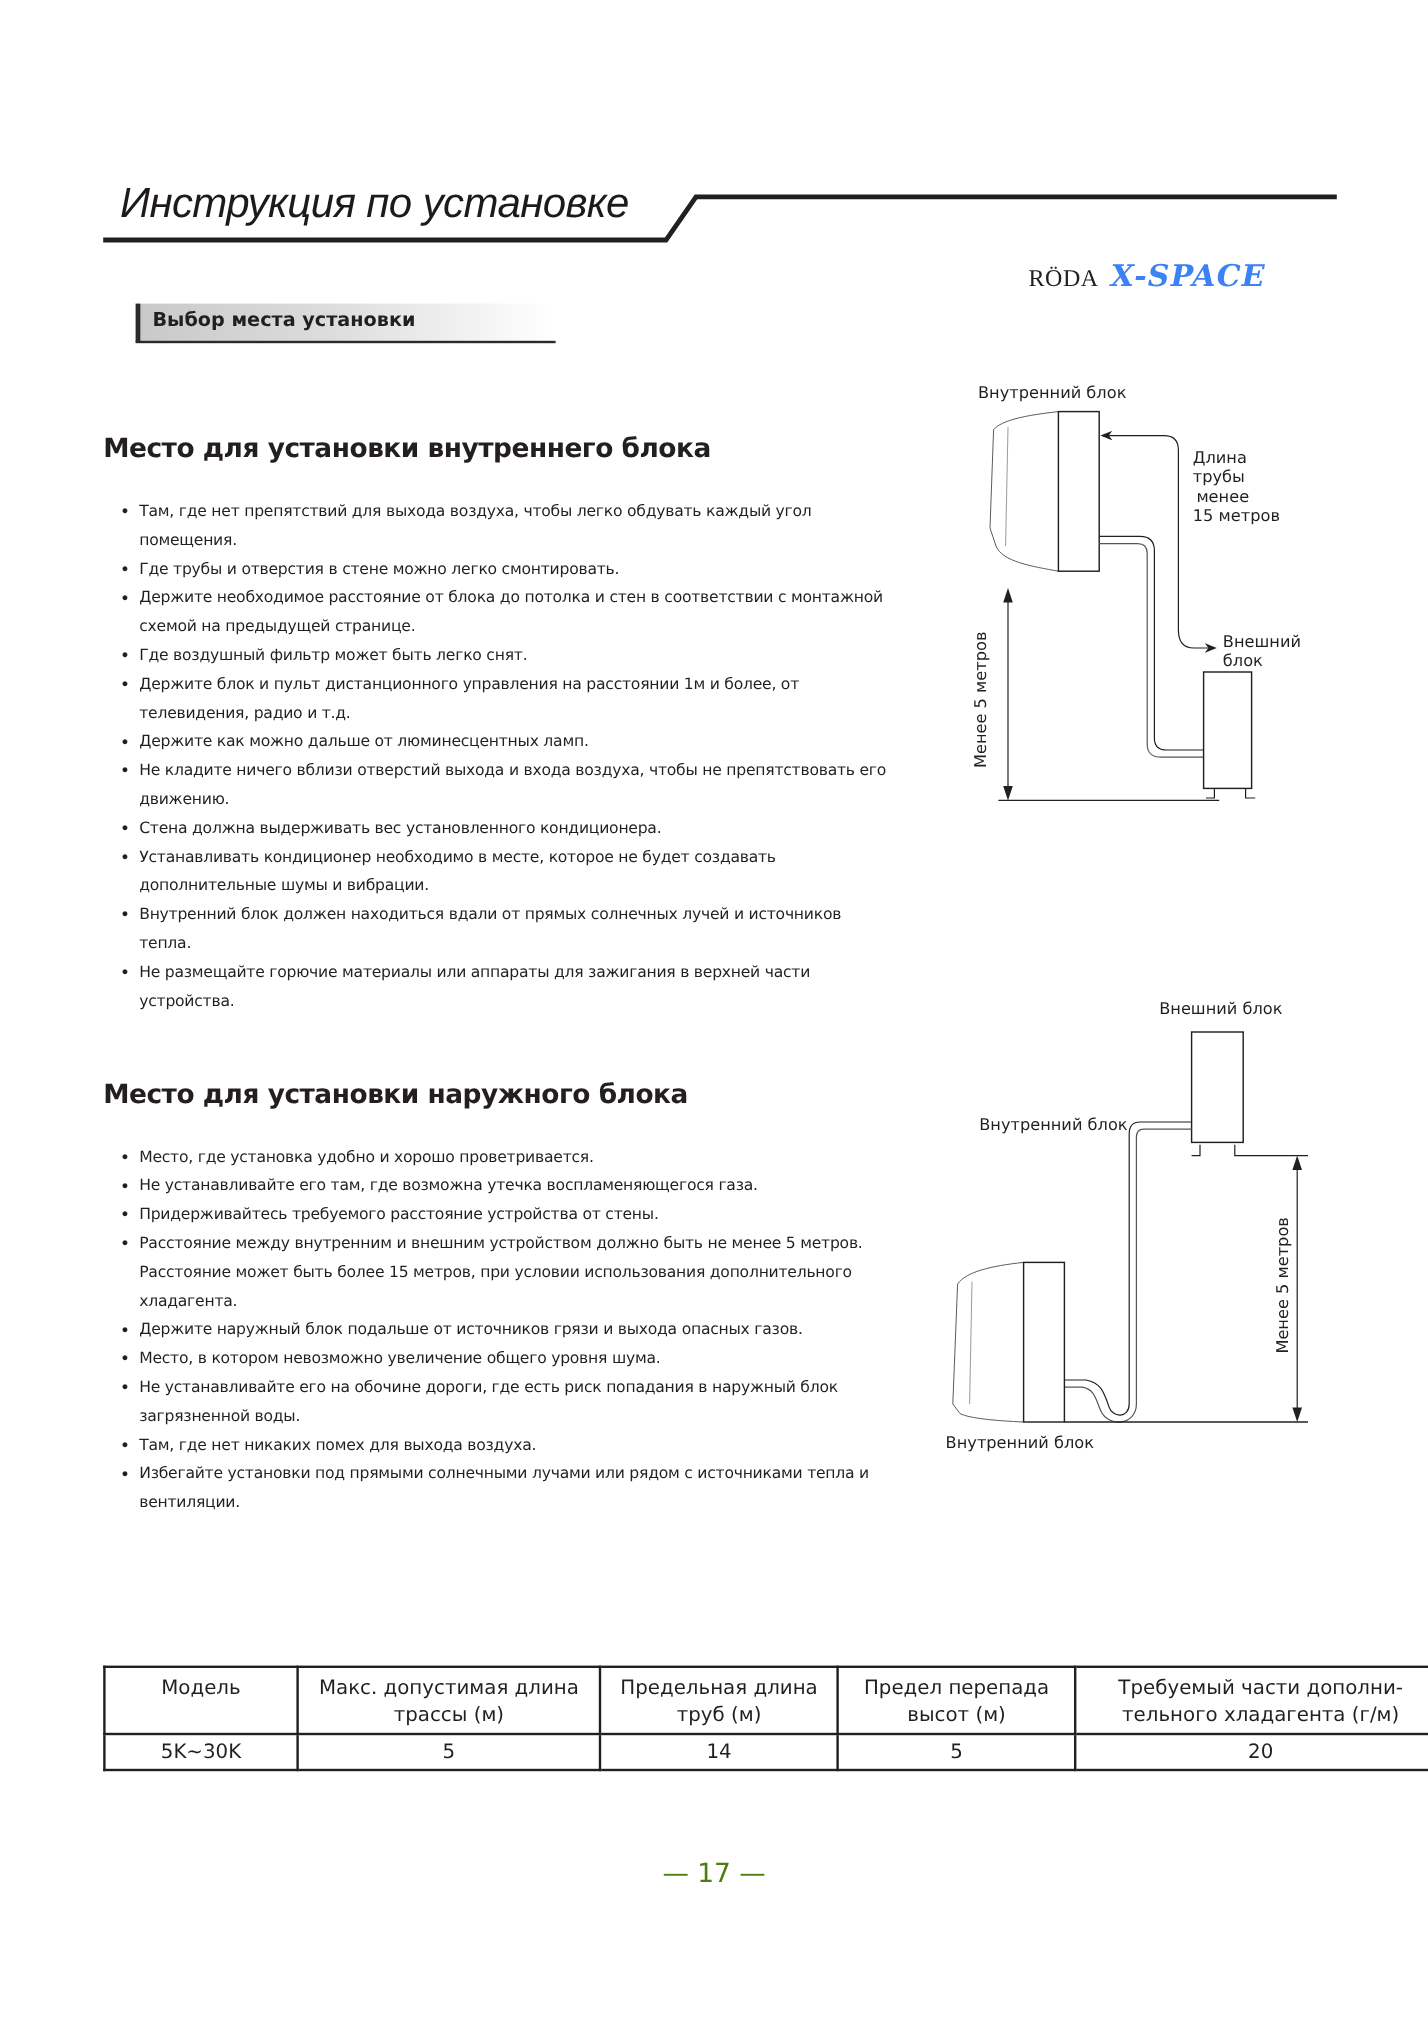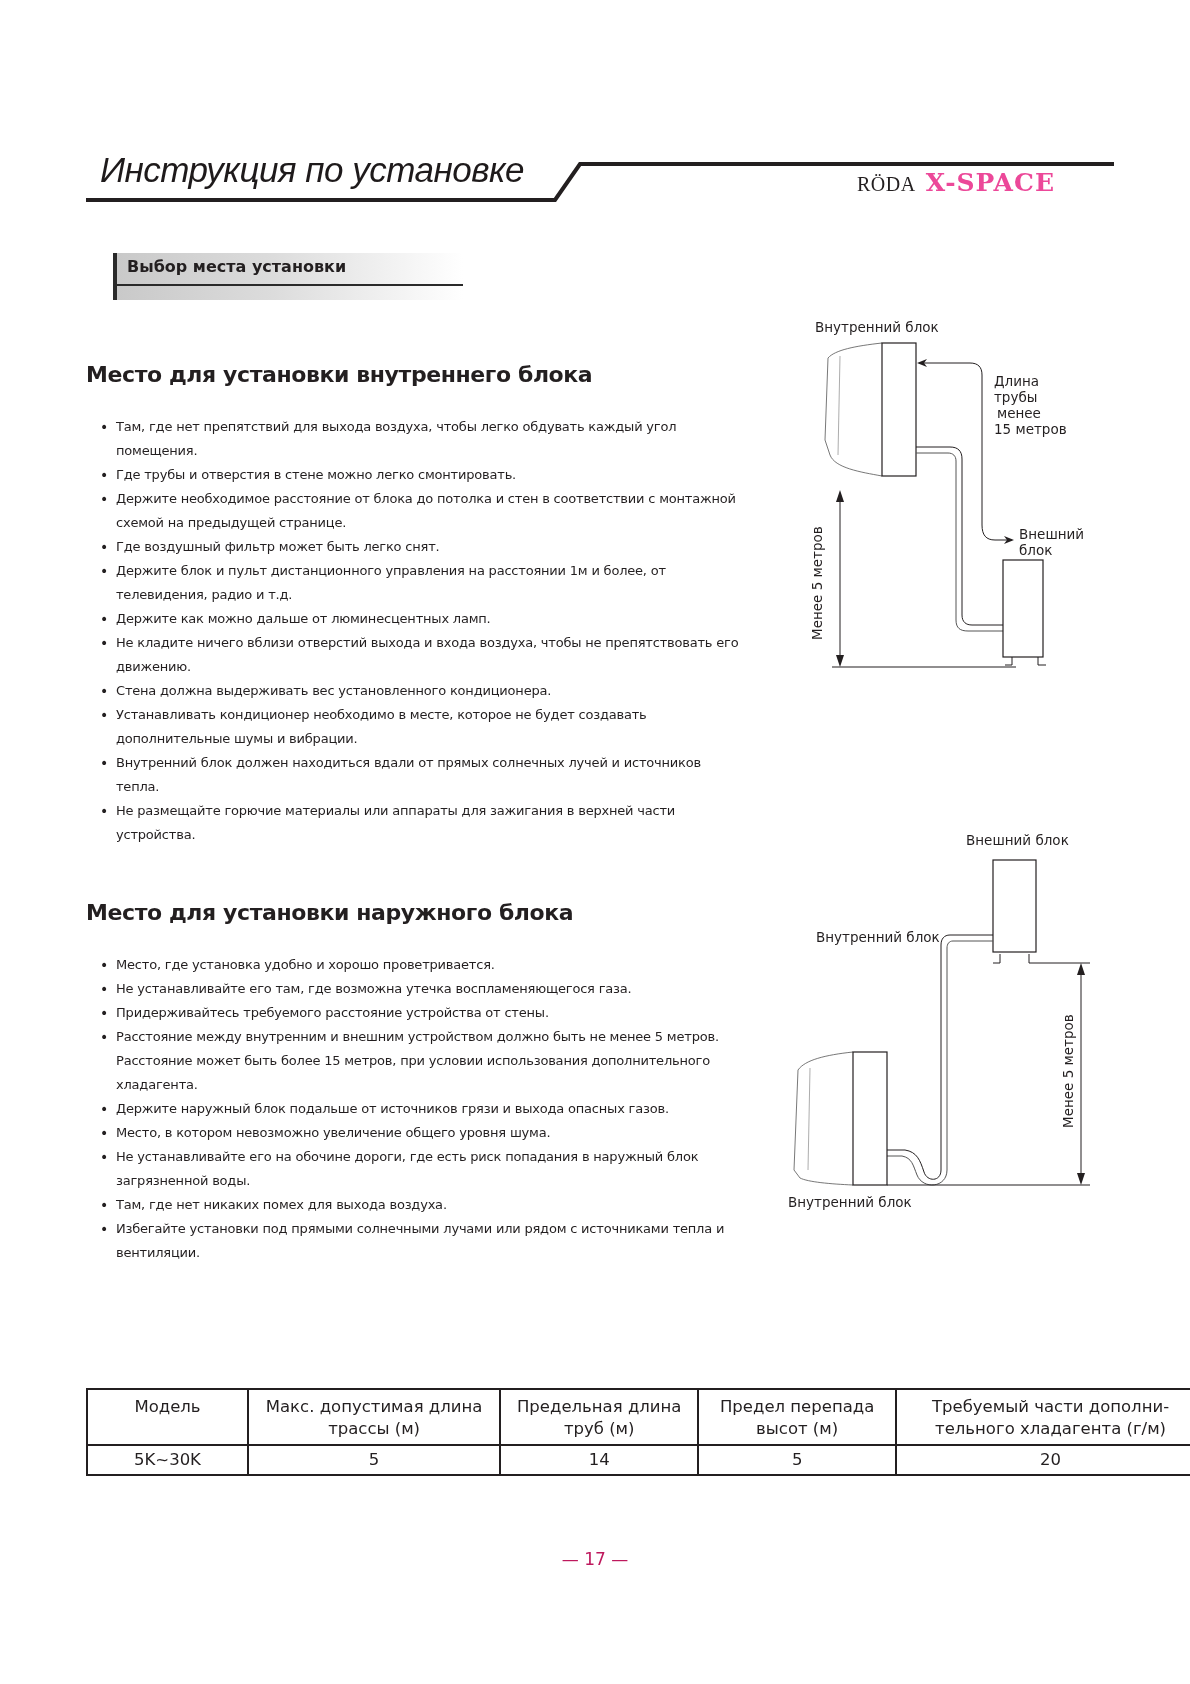--- a/index.html
+++ b/index.html
@@ -7,24 +7,24 @@
   body { position: relative; font-family: "DejaVu Sans", sans-serif; color: #231f20; overflow: hidden; }
 
   .header-title {
     position: absolute; left: 100px; top: 150px;
     font-family: "Liberation Sans", sans-serif; font-style: italic;
     font-size: 35px; letter-spacing: -0.5px; color: #1e1a1b;
   }
   .header-rule { position: absolute; left: 0; top: 0; }
   .logo { position: absolute; left: 857px; top: 168px; height: 40px; display: flex; align-items: baseline; }
   .logo-roda { font-family: Liberation Serif, serif; font-size: 20px; color: #231f20; letter-spacing: 0.5px; }
-  .logo-xspace { font-family: "DejaVu Serif", serif; font-weight: bold; font-size: 25px; margin-left: 10px; color: #ec4899; letter-spacing: 1px; }
+  .logo-xspace { font-family: "DejaVu Serif", serif; font-style: italic; font-weight: bold; font-size: 25px; margin-left: 10px; color: #3b82f6; letter-spacing: 1px; margin-top: 47px; }
 
   .section-bar {
-    position: absolute; left: 113px; top: 253px; width: 350px; height: 47px;
+    position: absolute; left: 113px; top: 253px; width: 350px; height: 32px;
     background: linear-gradient(to right, #c9c9c9 0%, #dcdcdc 45%, #ffffff 100%);
     border-left: 4px solid #2a2a2a;
   }
   .section-bar-underline { position: absolute; left: 113px; top: 284px; width: 350px; height: 2px; background: #2a2a2a; }
   .section-bar-label { position: absolute; left: 10px; top: 4px; font-size: 16px; font-weight: bold; color: #231f20; }
 
   .h2 {
     position: absolute; left: 86px;
     font-family: "DejaVu Sans", sans-serif; font-weight: bold;
     font-size: 22px; color: #231f20; letter-spacing: -0.4px;
@@ -39,21 +39,21 @@
   .spec-table {
     position: absolute; left: 86px; top: 1388px; width: 1120px;
     border-collapse: collapse; font-size: 16.5px; color: #231f20;
   }
   .spec-table th, .spec-table td {
     border: 2px solid #231f20; text-align: center; font-weight: normal; line-height: 22px;
   }
   .spec-table th { padding: 6px 6px 4px; vertical-align: top; }
   .spec-table td { padding: 3px 6px; }
 
-  .page-number { position: absolute; left: 0; width: 1190px; top: 1549px; text-align: center; font-size: 17px; color: #be185d; }
+  .page-number { position: absolute; left: 0; width: 1190px; top: 1549px; text-align: center; font-size: 22px; color: #4d7c0f; }
 </style>
 </head>
 <body>
 
 <svg class="header-rule" width="1190" height="220">
   <polyline points="86,200 555,200 580,164 1114,164" fill="none" stroke="#231f20" stroke-width="4"></polyline>
 </svg>
 <div class="header-title">Инструкция по установке</div>
 <div class="logo">
   <span class="logo-roda">RÖDA</span>

